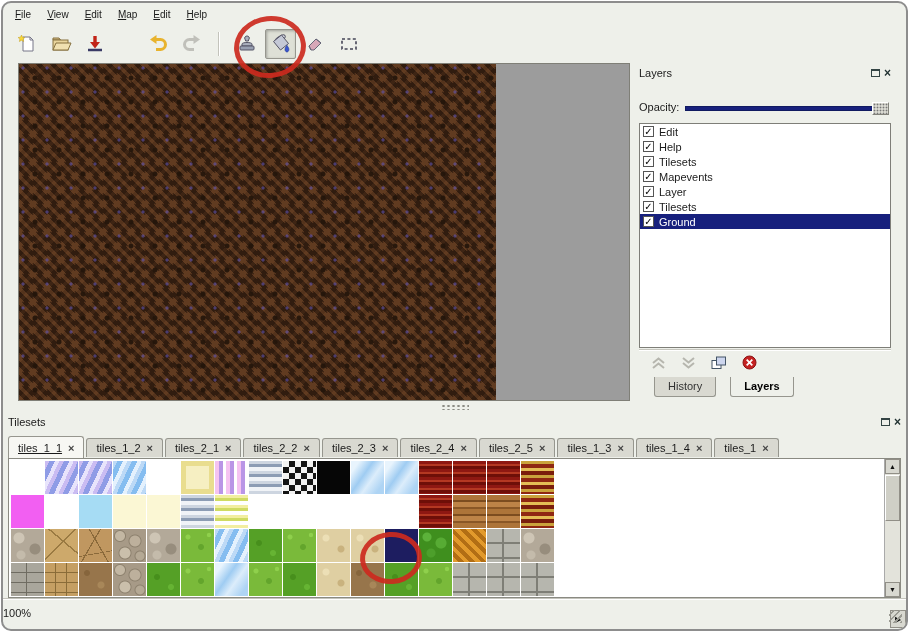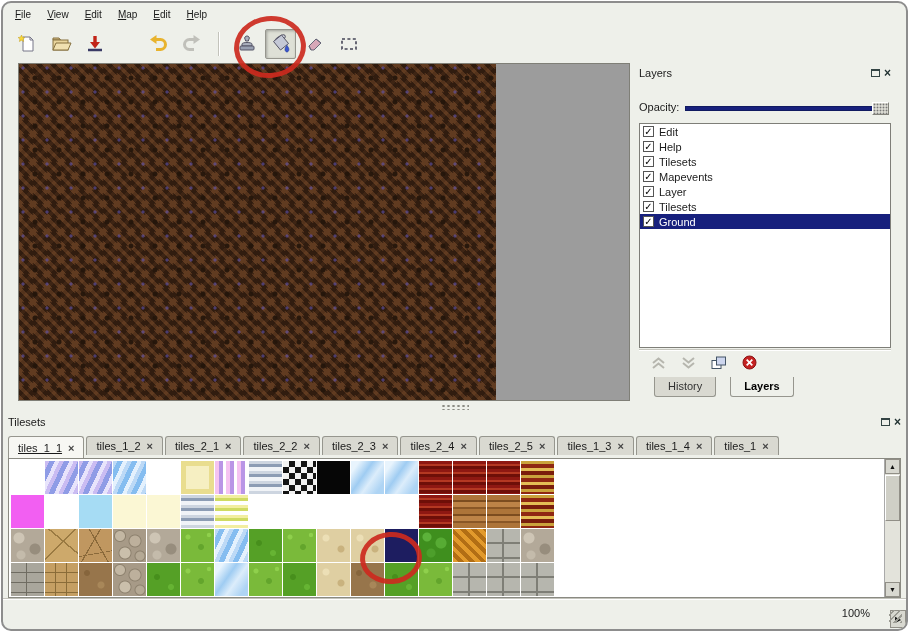--- a/index.html
+++ b/index.html
@@ -62,21 +62,21 @@
     border-radius: 0 0 3px 3px; color: #333; margin-left: 12px; }
   .ptab.active { background: #eef0ea; font-weight: bold; color: #000; }
   
   .splitter { height: 11px; position: relative; }
   .splitter-grip { position: absolute; left: 50%; top: 3px; transform: translateX(-50%);
     width: 28px; height: 6px;
     background-image: radial-gradient(circle, #8b8b83 1px, transparent 1.35px);
     background-size: 5px 4px; }
   
   .tilesets-panel { height: 186px; padding: 2px 5px 0; font-size: 11px; display: flex; flex-direction: column; }
-  .ts-tabbar { height: 22px; margin-top: 6px; position: relative; display: flex; align-items: flex-start;
+  .ts-tabbar { height: 22px; margin-top: 6px; position: relative; display: flex; align-items: center;
     padding-right: 18px; overflow: hidden; white-space: nowrap; }
   .ts-tab { display: inline-flex; align-items: center; gap: 6px; height: 19px; padding: 0 9px;
     background: #d9d9d1; border: 1px solid #96968e; border-bottom: none; border-radius: 3px 3px 0 0;
     margin-right: 2px; flex: none; }
   .ts-tab.active { background: #f7f7f3; height: 22px; }
   .ts-tab.active .ts-tab-label { text-decoration: underline; }
   .tab-close { font-size: 11px; font-weight: bold; color: #444; line-height: 10px; }
   .ts-scroll-btn { position: absolute; right: 0; bottom: 1px; width: 16px; height: 18px; background: #d8d8d0;
     border: 1px solid #918f87; font-size: 8px; display: flex; align-items: center; justify-content: center; color: #111; }
   .tile-area { flex: 1; position: relative; background: #fff; border: 1px solid #8a8a82; overflow: hidden; }
@@ -84,21 +84,21 @@
     grid-template-columns: repeat(16, 33px); grid-auto-rows: 33px; gap: 1px; }
   .tile { width: 33px; height: 33px; }
   .vscroll { position: absolute; right: 0; top: 0; bottom: 0; width: 16px; background: #e3e3db; border-left: 1px solid #aaa; }
   .vs-btn { position: absolute; left: 0; width: 15px; height: 15px; background: #d8d8d0; border: 1px solid #918f87;
     font-size: 7px; text-align: center; line-height: 13px; color: #111; }
   .vs-btn.up { top: 0; } .vs-btn.down { bottom: 0; }
   .vs-thumb { position: absolute; left: 0; top: 16px; width: 15px; height: 46px; background: #cfcfc6;
     border: 1px solid #918f87; border-top-color: #fff; border-left-color: #fff; }
   
   .statusbar { flex: none; height: 29px; border-top: 1px solid #c4c4bc; box-shadow: inset 0 1px 0 #fff;
-    display: flex; align-items: center; justify-content: flex-end; padding-right: 36px; font-size: 11px; position: relative; }
+    display: flex; align-items: center; padding-right: 36px; font-size: 11px; position: relative; }
   .resize-grip { position: absolute; right: 4px; bottom: 4px; width: 13px; height: 13px;
     background-image: repeating-linear-gradient(135deg, transparent 0 3px, #9a9a92 3px 4.5px); }
   
   .circle { position: absolute; border: 5px solid var(--ann); border-radius: 50%; z-index: 60; pointer-events: none; opacity: .92; }
   .circle-toolbar { left: 231px; top: 13px; width: 72px; height: 62px; transform: rotate(-6deg); }
   .circle-tile { left: 357px; top: 529px; width: 62px; height: 52px; transform: rotate(-4deg); }
   
   .t-blank{background:#fff}
   .t-black{background:#060606}
   .t-pink{background:#f25ff2}

